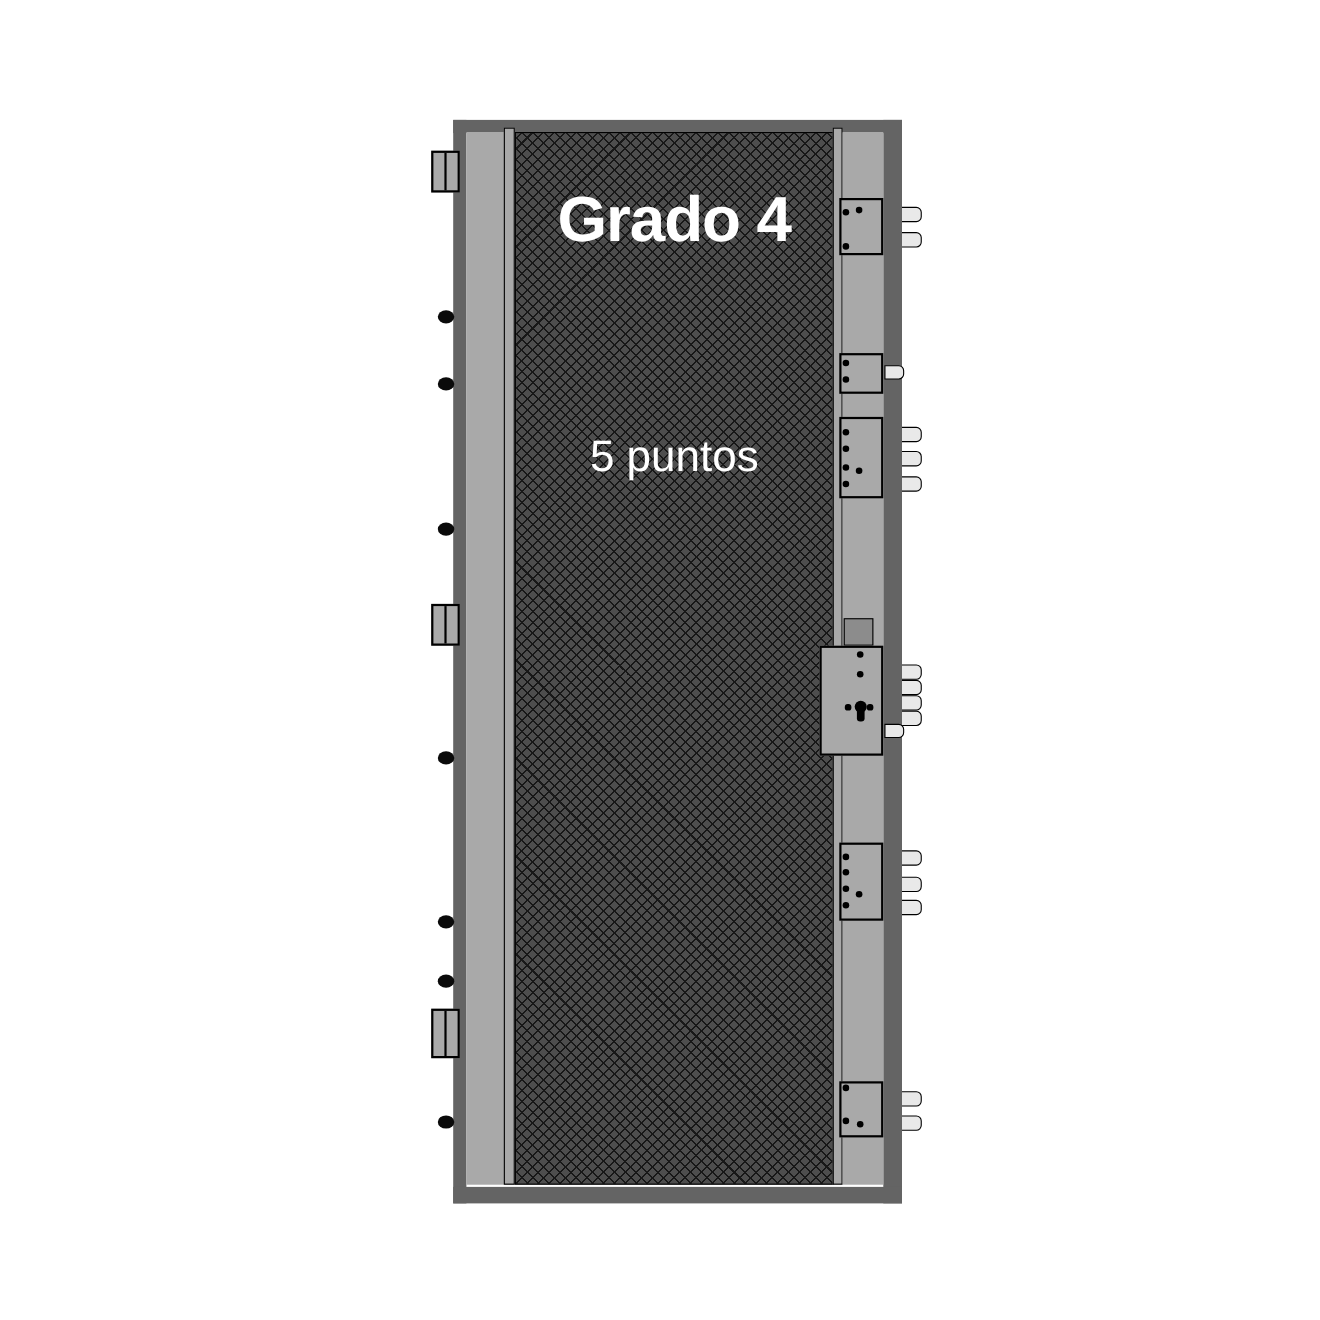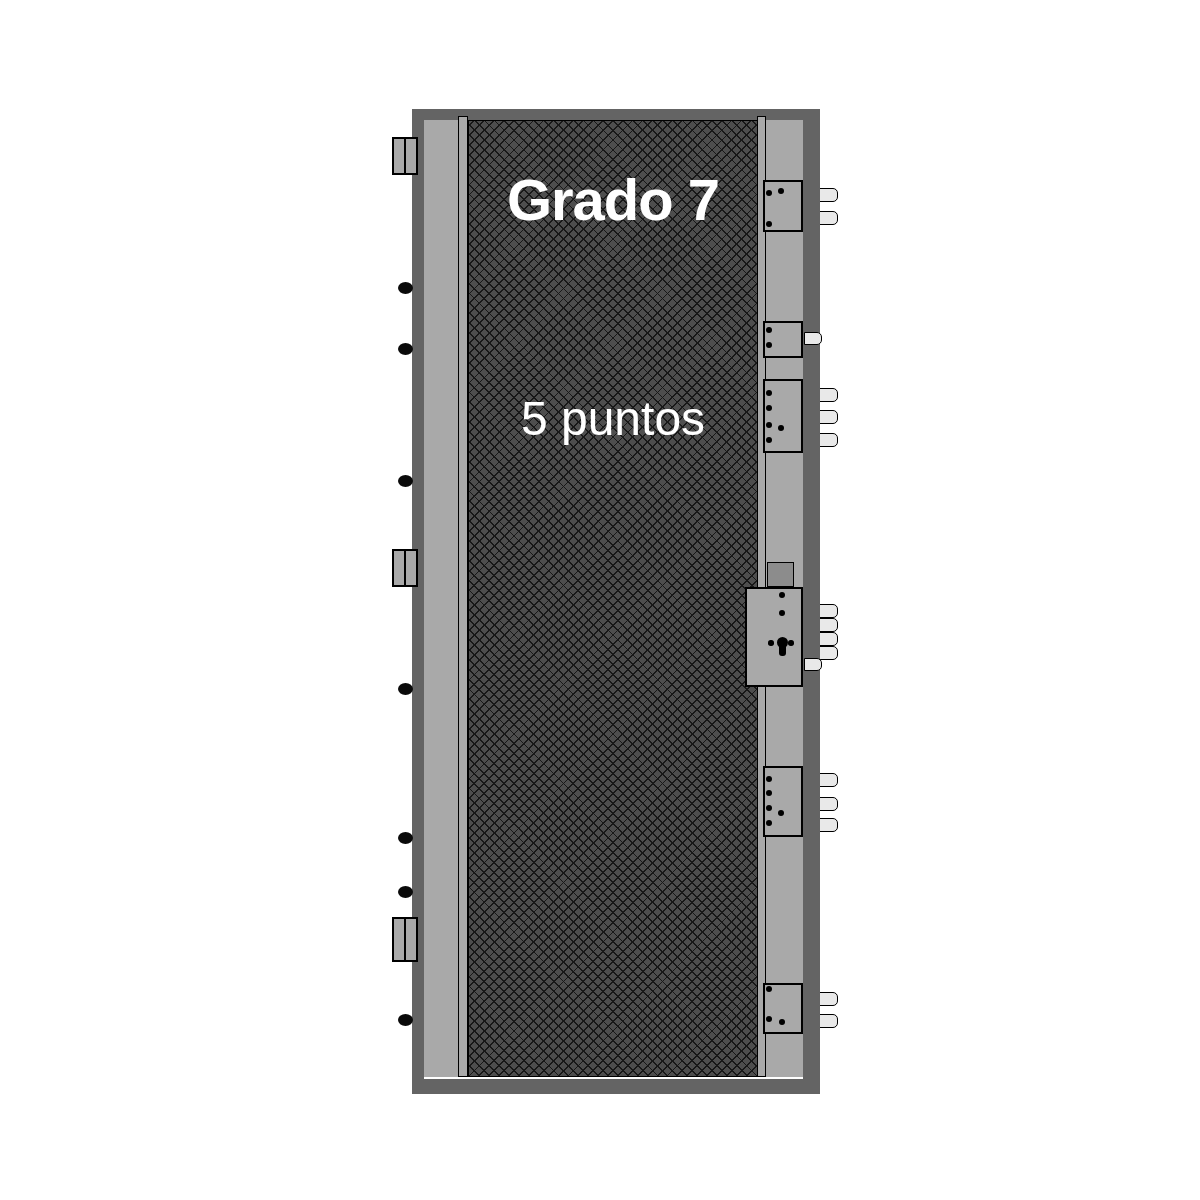--- a/index.html
+++ b/index.html
@@ -5,21 +5,21 @@
   html,body{margin:0;padding:0;background:#ffffff;}
   .stage{
     position:relative;width:1200px;height:1200px;background:#ffffff;
     font-family:"Liberation Sans", sans-serif;overflow:hidden;
   }
   .abs{position:absolute;box-sizing:border-box;}
   .edge-strip{border:1.5px solid #000;}
   #panel{border:1.5px solid #000;}
   .txt{position:absolute;left:0;width:100%;text-align:center;line-height:1.05;white-space:nowrap;}
   .grade{top:49px;font-weight:bold;font-size:58px;letter-spacing:-1px;}
-  .points{top:273px;font-size:48px;}
+  .points{top:273px;font-size:40px;}
   .sub{top:331px;font-size:36px;}
 </style>
 </head>
 <body>
 
 <div class="stage">
 
   <div id="bolts-layer">
       <div class="abs" style="left: 819px; top: 188px; width: 19px; height: 14px; background: rgb(233, 233, 233); border: 1.5px solid rgb(0, 0, 0); border-radius: 0px 5px 5px 0px;"></div>
       <div class="abs" style="left: 819px; top: 211px; width: 19px; height: 14px; background: rgb(233, 233, 233); border: 1.5px solid rgb(0, 0, 0); border-radius: 0px 5px 5px 0px;"></div>
@@ -39,21 +39,21 @@
 
   <div class="abs" style="left: 412px; top: 109px; width: 408px; height: 12px; background-color: rgb(100, 100, 100);"></div>
   <div class="abs" style="left: 412px; top: 109px; width: 12px; height: 985px; background-color: rgb(100, 100, 100);"></div>
   <div class="abs" style="left: 803px; top: 109px; width: 17px; height: 985px; background-color: rgb(100, 100, 100);"></div>
   <div class="abs" style="left: 412px; top: 1079px; width: 408px; height: 15px; background-color: rgb(100, 100, 100);"></div>
 
   <div class="abs" style="left: 424px; top: 120px; width: 44px; height: 957px; background-color: rgb(169, 169, 169);"></div>
   <div class="abs edge-strip" style="left: 458px; top: 116px; width: 10px; height: 961px; background-color: rgb(169, 169, 169);"></div>
 
   <div class="abs" id="panel" style="left: 468px; top: 120px; width: 290px; height: 957px; background-color: rgb(78, 78, 78); background-image: repeating-linear-gradient(45deg, rgb(24, 24, 24) 0px, rgb(24, 24, 24) 1.3px, transparent 1.3px, transparent 7px), repeating-linear-gradient(-45deg, rgb(24, 24, 24) 0px, rgb(24, 24, 24) 1.3px, transparent 1.3px, transparent 7px); color: rgb(255, 255, 255);">
-    <div class="txt grade">Grado 7</div>
+    <div class="txt grade">Grado 4</div>
     <div class="txt points">5 puntos</div>
   </div>
 
   <div class="abs edge-strip" style="left: 757px; top: 116px; width: 9px; height: 961px; background-color: rgb(169, 169, 169);"></div>
   <div class="abs" style="left: 766px; top: 120px; width: 37px; height: 957px; background-color: rgb(169, 169, 169);"></div>
 
   <div id="locks-layer">
       <div class="abs" style="left: 767px; top: 562px; width: 27px; height: 25px; background: rgb(140, 140, 140); border: 1.5px solid rgb(0, 0, 0);"></div>
       <div class="abs" style="left: 763px; top: 180px; width: 40px; height: 52px; background: rgb(169, 169, 169); border: 2px solid rgb(0, 0, 0);"></div>
       <div class="abs" style="left: 766px; top: 190px; width: 6px; height: 6px; background: rgb(0, 0, 0); border-radius: 50%;"></div>

